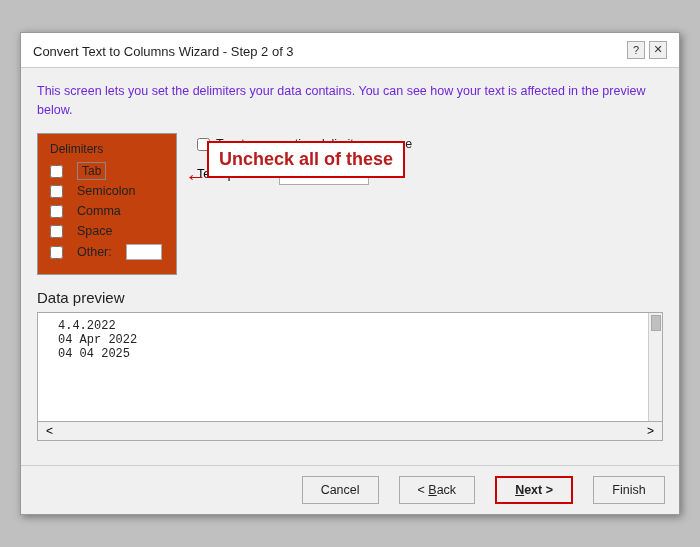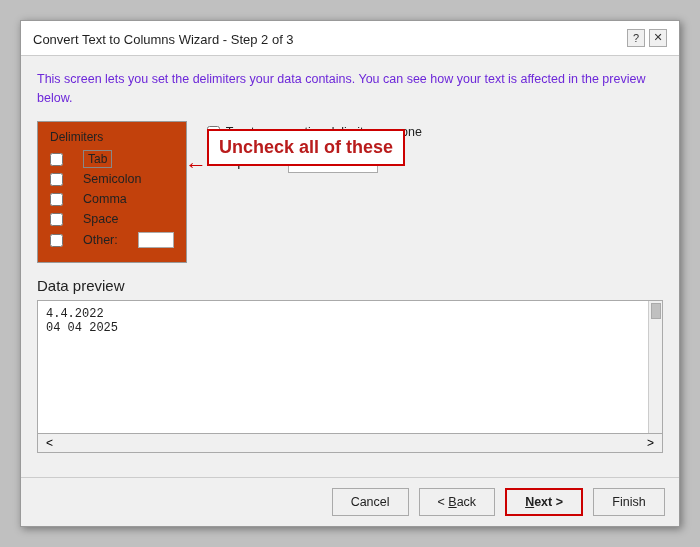--- a/index.html
+++ b/index.html
@@ -75,21 +75,21 @@
       position: relative;
     }
     .delimiters-label {
       font-size: 12px;
       color: #222;
       margin-bottom: 8px;
     }
     .checkbox-row {
       display: flex;
       align-items: center;
-      gap: 20px;
+      gap: 14px;
       margin-bottom: 6px;
     }
     .checkbox-row input[type="checkbox"] {
       width: 13px;
       height: 13px;
       margin: 0;
     }
     .checkbox-label {
       font-size: 12.5px;
       color: #222;
@@ -176,22 +176,22 @@
       margin-bottom: 10px;
     }
     .data-preview-label {
       font-size: 15px;
       color: #222;
       margin-bottom: 6px;
     }
     .preview-box {
       border: 1px solid #aaa;
       background: white;
-      height: 134px;
-      padding: 6px 8px;
+      height: 110px;
+      padding: 6px 20px;
       font-family: 'Courier New', monospace;
       font-size: 12px;
       color: #222;
       overflow-y: auto;
       position: relative;
     }
     .preview-scrollbar {
       position: absolute;
       right: 0;
       top: 0;
@@ -222,21 +222,21 @@
       border-top: none;
       background: #f0f0f0;
       padding: 2px 8px;
       font-size: 12px;
     }
     .footer {
       border-top: 1px solid #ccc;
       padding: 10px 14px;
       display: flex;
       justify-content: flex-end;
-      gap: 10px;
+      gap: 20px;
       background: #f0f0f0;
     }
     .btn {
       padding: 5px 18px;
       border: 1px solid #aaa;
       background: #f0f0f0;
       font-size: 12.5px;
       cursor: pointer;
       min-width: 72px;
       color: #222;
@@ -322,20 +322,21 @@
         </div>
       </div>
     </div>
 
     <div class="data-preview-section">
       <div class="data-preview-label">Data preview</div>
       <div style="position:relative;">
         <div class="preview-box">
           <div class="preview-inner">
             <div>4.4.2022</div>
+            <div>04 Apr 2022</div>
             <div>04 04 2025</div>
           </div>
           <div class="preview-scrollbar">
             <div class="scroll-thumb"></div>
           </div>
         </div>
         <div class="preview-nav">
           <span>&lt;</span>
           <span>&gt;</span>
         </div>

